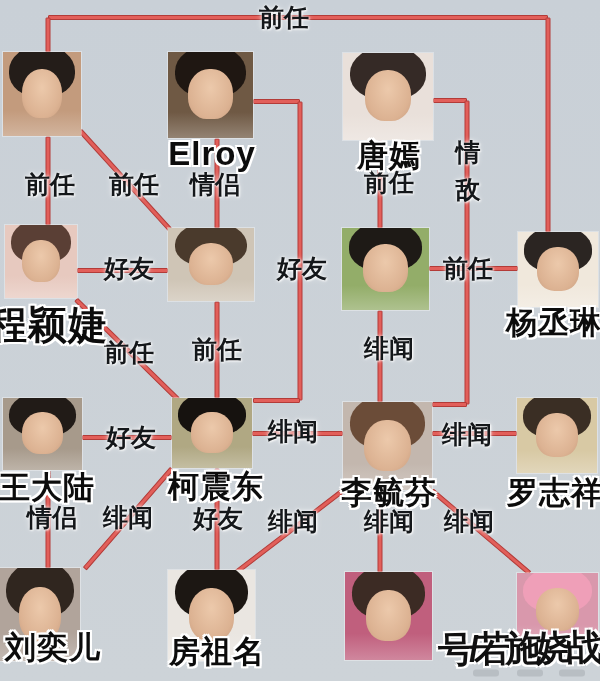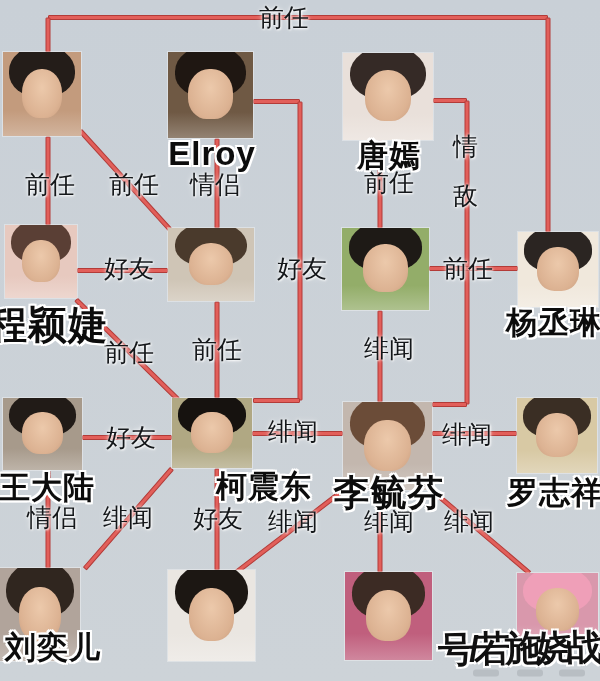--- a/index.html
+++ b/index.html
@@ -8,24 +8,24 @@
   .line{position:absolute;height:5px;transform-origin:0 50%;box-sizing:border-box;
         border:1px solid #b33b38;border-radius:1px;z-index:1;}
   .photo{position:absolute;overflow:hidden;z-index:2;box-shadow:0 0 0 1px rgba(255,255,255,.35);}
   .hair{position:absolute;left:8%;right:8%;top:-8%;height:62%;border-radius:50% 50% 45% 45%;}
   .face{position:absolute;left:24%;right:24%;top:20%;bottom:22%;border-radius:48% 48% 42% 42%;
         background:radial-gradient(ellipse at 50% 38%,#ecc9ab 0%,#dcb292 68%,#c79c7e 100%);}
   .pname{position:absolute;z-index:4;transform:translate(-50%,-50%);font-weight:700;color:#0c0c0c;
          white-space:nowrap;letter-spacing:1px;
          text-shadow:-2px -2px 0 #fff,2px -2px 0 #fff,-2px 2px 0 #fff,2px 2px 0 #fff,
                      0 -2px 0 #fff,0 2px 0 #fff,-2px 0 0 #fff,2px 0 0 #fff;}
-  .rel{position:absolute;z-index:3;transform:translate(-50%,-50%);font-size:25px;font-weight:400;
+  .rel{position:absolute;z-index:3;transform:translate(-50%,-50%);font-size:25px;font-weight:700;
        color:#14171a;white-space:nowrap;
        text-shadow:0 0 3px rgba(255,255,255,.9),0 0 6px rgba(255,255,255,.6),1px 1px 2px rgba(255,255,255,.8);}
-  .rel-v{white-space:normal;width:30px;line-height:49px;word-break:break-all;}
+  .rel-v{white-space:normal;width:30px;line-height:37px;text-align:center;word-break:break-all;}
   .wm{position:absolute;z-index:5;transform:translate(0,-50%) rotate(-1deg);font-weight:700;color:#101010;
       white-space:nowrap;letter-spacing:-5px;
       text-shadow:-2px -2px 0 #fff,2px -2px 0 #fff,-2px 2px 0 #fff,2px 2px 0 #fff;}
   .smudge{position:absolute;z-index:5;width:26px;height:7px;border-radius:3px;background:#a7adb3;
           opacity:.55;transform:translate(-50%,-50%);}
 </style>
 </head>
 <body>
 
 <div id="canvas" style="width: 600px; height: 681px; background: linear-gradient(rgb(201, 208, 215), rgb(205, 211, 216));">
@@ -90,40 +90,41 @@
     <div class="pname" style="left: 554px; top: 323px; font-size: 31px;">杨丞琳</div>
     <div class="photo" style="left: 3px; top: 398px; width: 79px; height: 72px; background: linear-gradient(rgb(167, 154, 139) 0%, rgb(167, 154, 139) 70%, rgba(255, 255, 255, 0.25) 100%), rgb(167, 154, 139);">
       <div class="hair" style="background: rgb(33, 27, 23);"></div>
       <div class="face"></div>
     </div>
     <div class="pname" style="left: 47px; top: 488px; font-size: 31px;">王大陆</div>
     <div class="photo" style="left: 172px; top: 398px; width: 80px; height: 70px; background: linear-gradient(rgb(176, 168, 131) 0%, rgb(176, 168, 131) 70%, rgba(255, 255, 255, 0.25) 100%), rgb(176, 168, 131);">
       <div class="hair" style="background: rgb(22, 18, 15);"></div>
       <div class="face"></div>
     </div>
-    <div class="pname" style="left: 216px; top: 487px; font-size: 31px; margin-left: 48px;">柯震东</div>
+    <div class="pname" style="left: 216px; top: 487px; font-size: 31px;">柯震东</div>
     <div class="photo" style="left: 343px; top: 402px; width: 89px; height: 88px; background: linear-gradient(rgb(195, 183, 174) 0%, rgb(195, 183, 174) 70%, rgba(255, 255, 255, 0.25) 100%), rgb(195, 183, 174);">
       <div class="hair" style="background: rgb(107, 76, 56);"></div>
       <div class="face"></div>
     </div>
-    <div class="pname" style="left: 389px; top: 493px; font-size: 36px;">李毓芬</div>
+    <div class="pname" style="left: 389px; top: 493px; font-size: 31px;">李毓芬</div>
     <div class="photo" style="left: 517px; top: 398px; width: 80px; height: 75px; background: linear-gradient(rgb(216, 201, 164) 0%, rgb(216, 201, 164) 70%, rgba(255, 255, 255, 0.25) 100%), rgb(216, 201, 164);">
       <div class="hair" style="background: rgb(58, 46, 36);"></div>
       <div class="face"></div>
     </div>
     <div class="pname" style="left: 555px; top: 493px; font-size: 31px;">罗志祥</div>
     <div class="photo" style="left: 0px; top: 568px; width: 80px; height: 93px; background: linear-gradient(rgb(177, 164, 155) 0%, rgb(177, 164, 155) 70%, rgba(255, 255, 255, 0.25) 100%), rgb(177, 164, 155);">
       <div class="hair" style="background: rgb(48, 38, 31);"></div>
       <div class="face"></div>
     </div>
     <div class="pname" style="left: 53px; top: 648px; font-size: 31px;">刘奕儿</div>
     <div class="photo" style="left: 168px; top: 570px; width: 87px; height: 91px; background: linear-gradient(rgb(234, 230, 225) 0%, rgb(234, 230, 225) 70%, rgba(255, 255, 255, 0.25) 100%), rgb(234, 230, 225);">
       <div class="hair" style="background: rgb(28, 23, 19);"></div>
       <div class="face"></div>
     </div>
+    <div class="pname" style="left: 217px; top: 652px; font-size: 31px;">房祖名</div>
     <div class="photo" style="left: 345px; top: 572px; width: 87px; height: 88px; background: linear-gradient(rgb(192, 95, 125) 0%, rgb(192, 95, 125) 70%, rgba(255, 255, 255, 0.25) 100%), rgb(192, 95, 125);">
       <div class="hair" style="background: rgb(60, 43, 36);"></div>
       <div class="face"></div>
     </div>
     <div class="photo" style="left: 517px; top: 573px; width: 81px; height: 74px; background: linear-gradient(rgb(217, 152, 172) 0%, rgb(217, 152, 172) 70%, rgba(255, 255, 255, 0.25) 100%), rgb(217, 152, 172);">
       <div class="hair" style="background: rgb(239, 159, 184);"></div>
       <div class="face"></div>
     </div>
     <div class="rel" style="left: 284px; top: 17px;">前任</div>
     <div class="rel" style="left: 50px; top: 184px;">前任</div>

